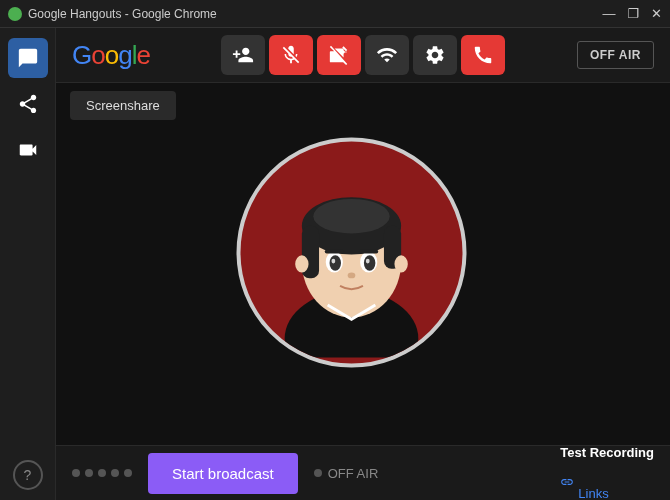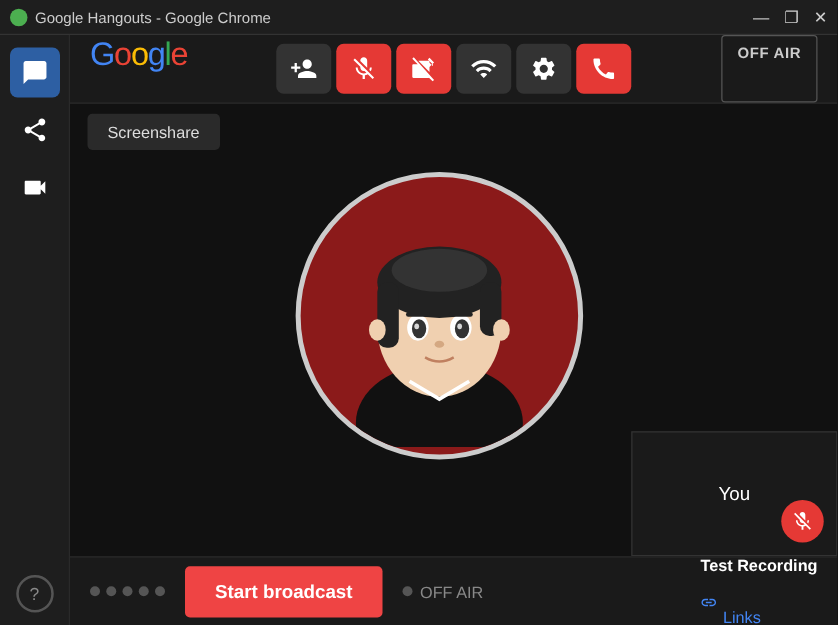--- a/index.html
+++ b/index.html
@@ -101,20 +101,21 @@
       background: #111;
       display: flex;
       flex-direction: column;
     }
 
     
     .top-bar {
       height: 55px;
       background: #1a1a1a;
       display: flex;
+      align-items: center;
       justify-content: space-between;
       padding: 0 16px;
       border-bottom: 1px solid #2a2a2a;
     }
     .google-logo {
       font-size: 26px;
       font-weight: 300;
       letter-spacing: -1px;
     }
     .google-logo span:nth-child(1) { color: #4285f4; }
@@ -253,27 +254,27 @@
       gap: 5px;
       align-items: center;
     }
     .dot {
       width: 8px;
       height: 8px;
       border-radius: 50%;
       background: #555;
     }
     .start-broadcast-btn {
-      background: #ef4444;
+      background: #8b5cf6;
       color: white;
       border: none;
       padding: 12px 24px;
       border-radius: 4px;
       font-size: 15px;
-      font-weight: 700;
+      font-weight: 400;
       cursor: pointer;
       white-space: nowrap;
     }
     .off-air-status {
       display: flex;
       align-items: center;
       gap: 6px;
       color: #888;
       font-size: 13px;
     }
@@ -426,28 +427,20 @@
           <path d="M88 145 Q100 152 112 145" stroke="#c08060" stroke-width="2" fill="none"></path>
 
           <ellipse cx="48" cy="122" rx="7" ry="9" fill="#f0d0b0"></ellipse>
           <ellipse cx="152" cy="122" rx="7" ry="9" fill="#f0d0b0"></ellipse>
 
           <path d="M75 165 L100 180 L125 165" stroke="white" stroke-width="3" fill="none"></path>
         </svg>
       </div>
     </div>
 
-    <div class="you-panel">
-      <span class="you-label">You</span>
-      <button class="you-mute-btn" title="Mute">
-        <svg width="18" height="18" viewBox="0 0 24 24" fill="white">
-            <path d="M19 11h-1.7c0 .74-.16 1.43-.43 2.05l1.23 1.23c.56-.98.9-2.09.9-3.28zm-4.02.17c0-.06.02-.11.02-.17V5c0-1.66-1.34-3-3-3S9 3.34 9 5v.18l5.98 5.99zM4.27 3L3 4.27l6.01 6.01V11c0 1.66 1.33 3 2.99 3 .22 0 .44-.03.65-.08l1.66 1.66c-.71.33-1.5.52-2.31.52-2.76 0-5.3-2.1-5.3-5.1H5c0 3.41 2.72 6.23 6 6.72V21h2v-3.28c.91-.13 1.77-.45 2.54-.9L19.73 21 21 19.73 4.27 3z"></path>
-          </svg>
-      </button>
-    </div>
   </div>
 
   <div class="bottom-bar">
     <div class="dots-area">
       <div class="dot"></div>
       <div class="dot"></div>
       <div class="dot"></div>
       <div class="dot"></div>
       <div class="dot"></div>
     </div>

